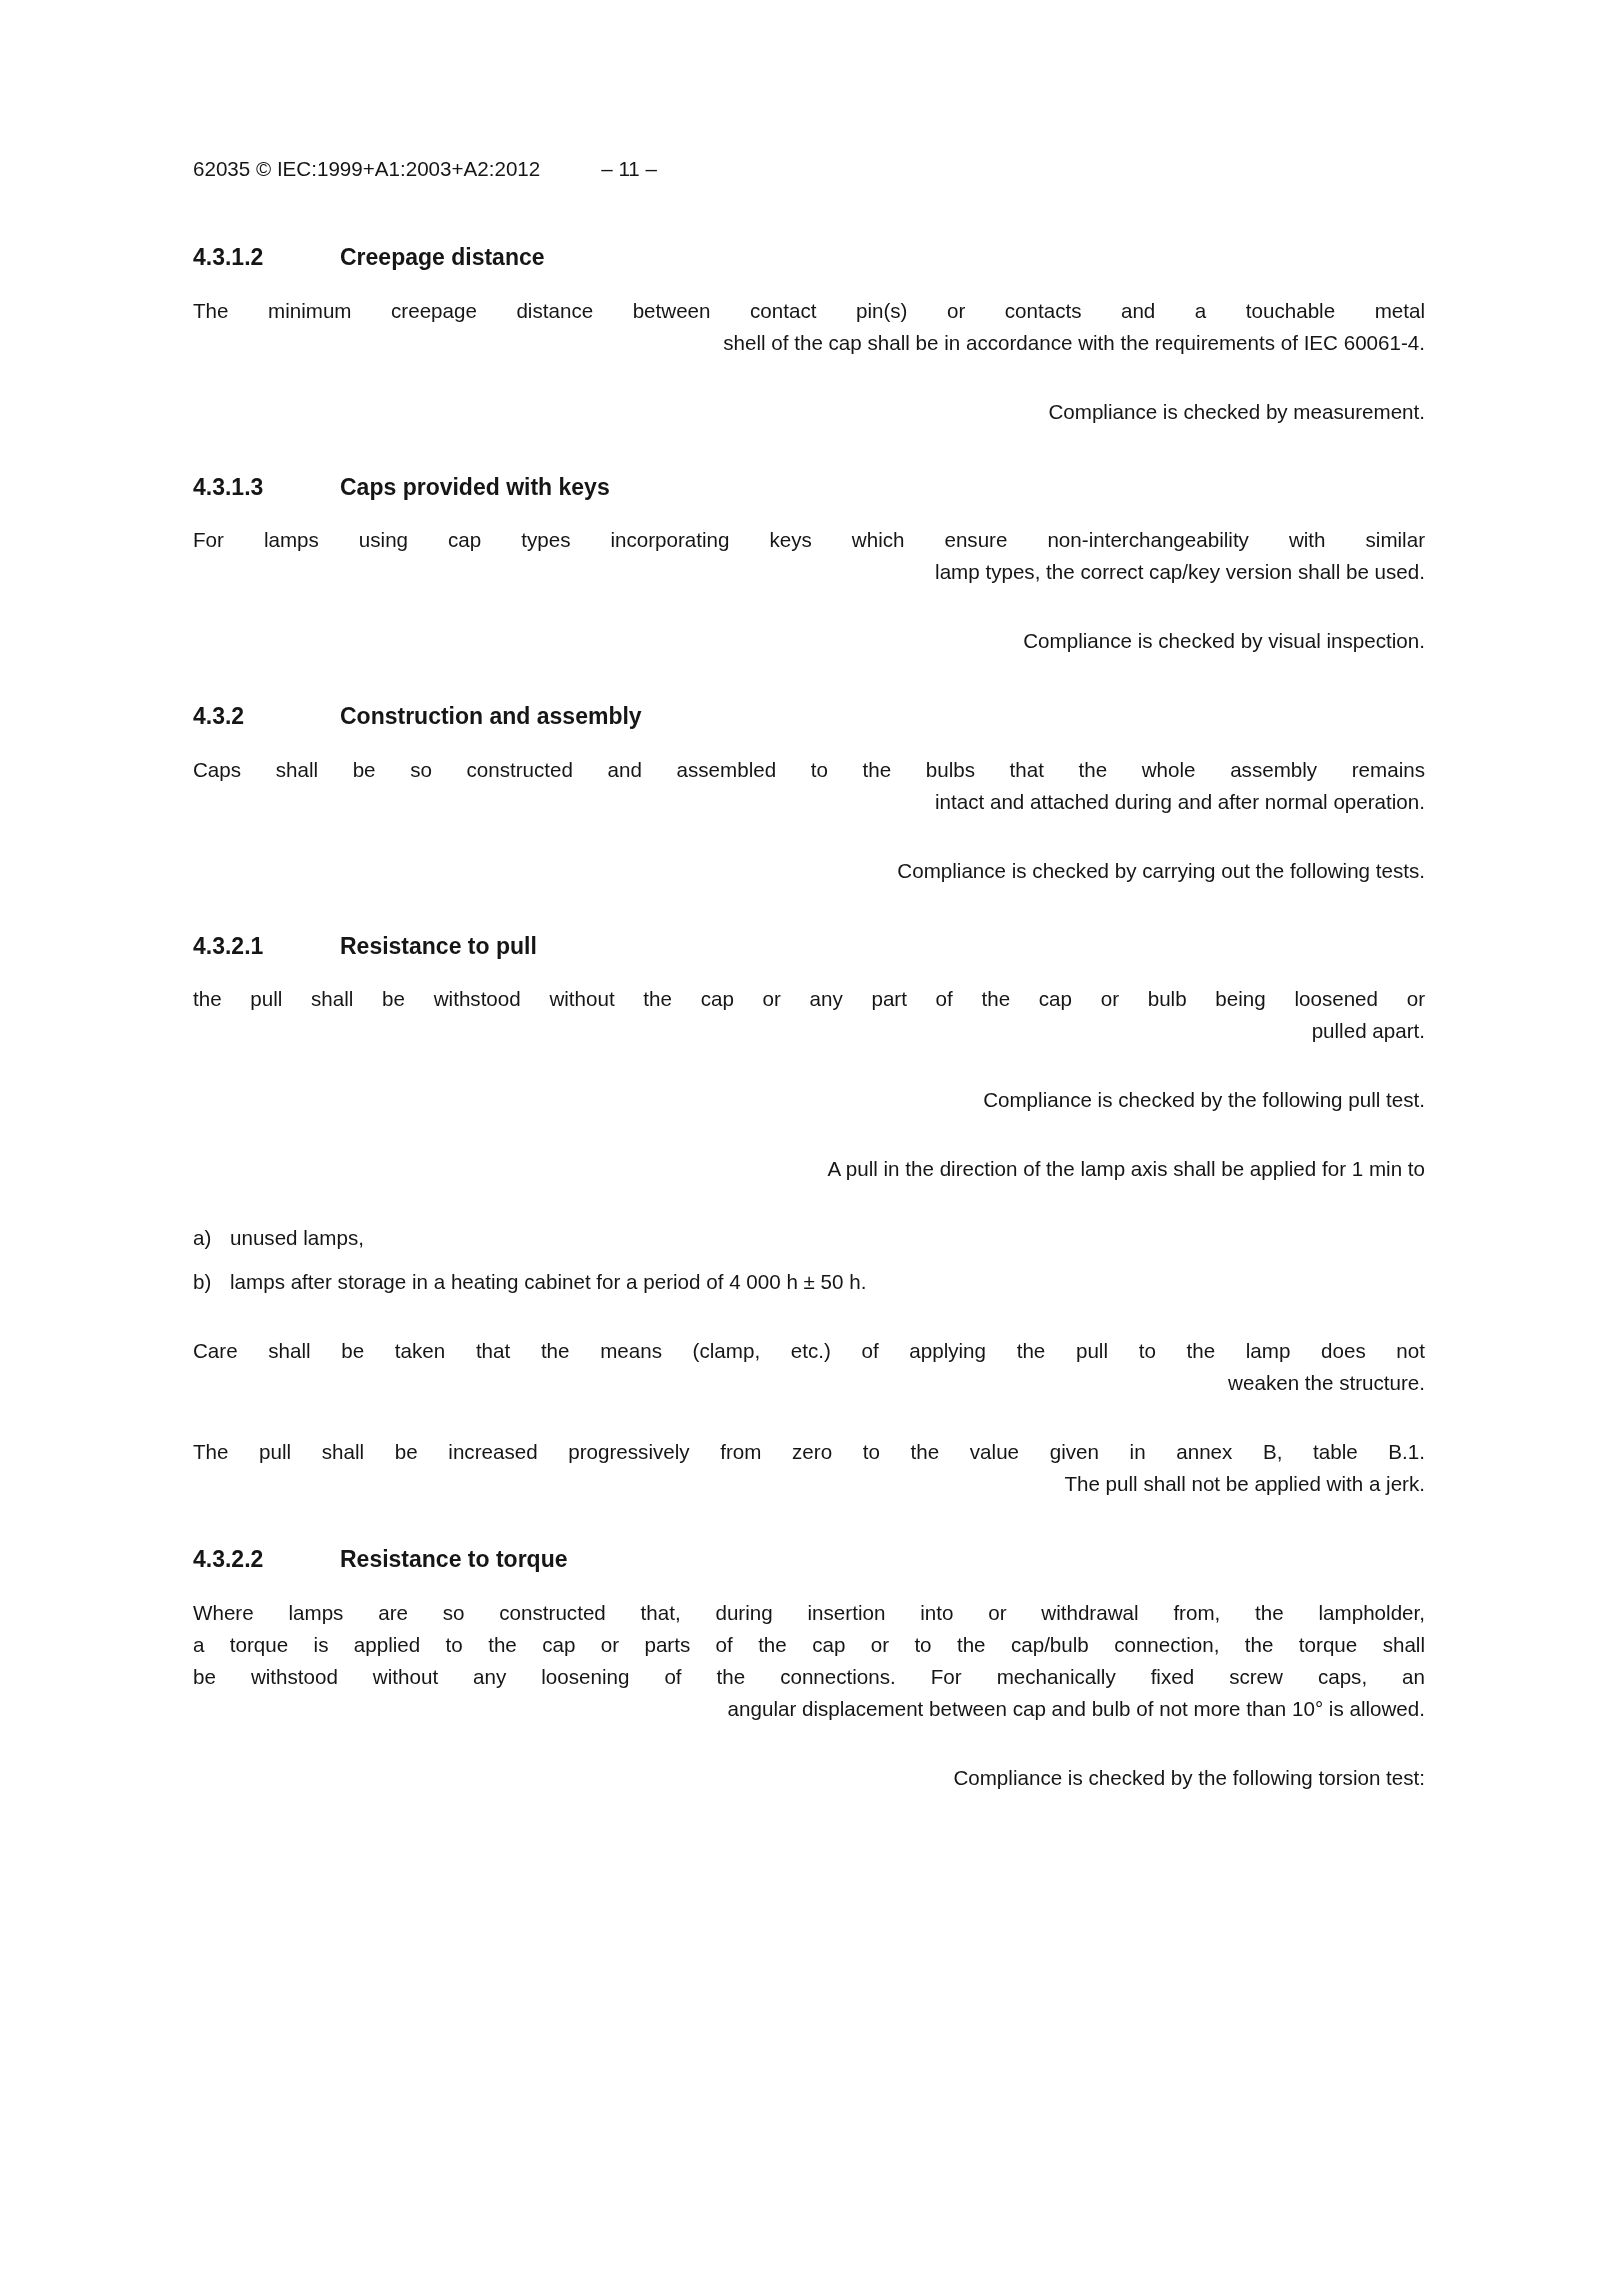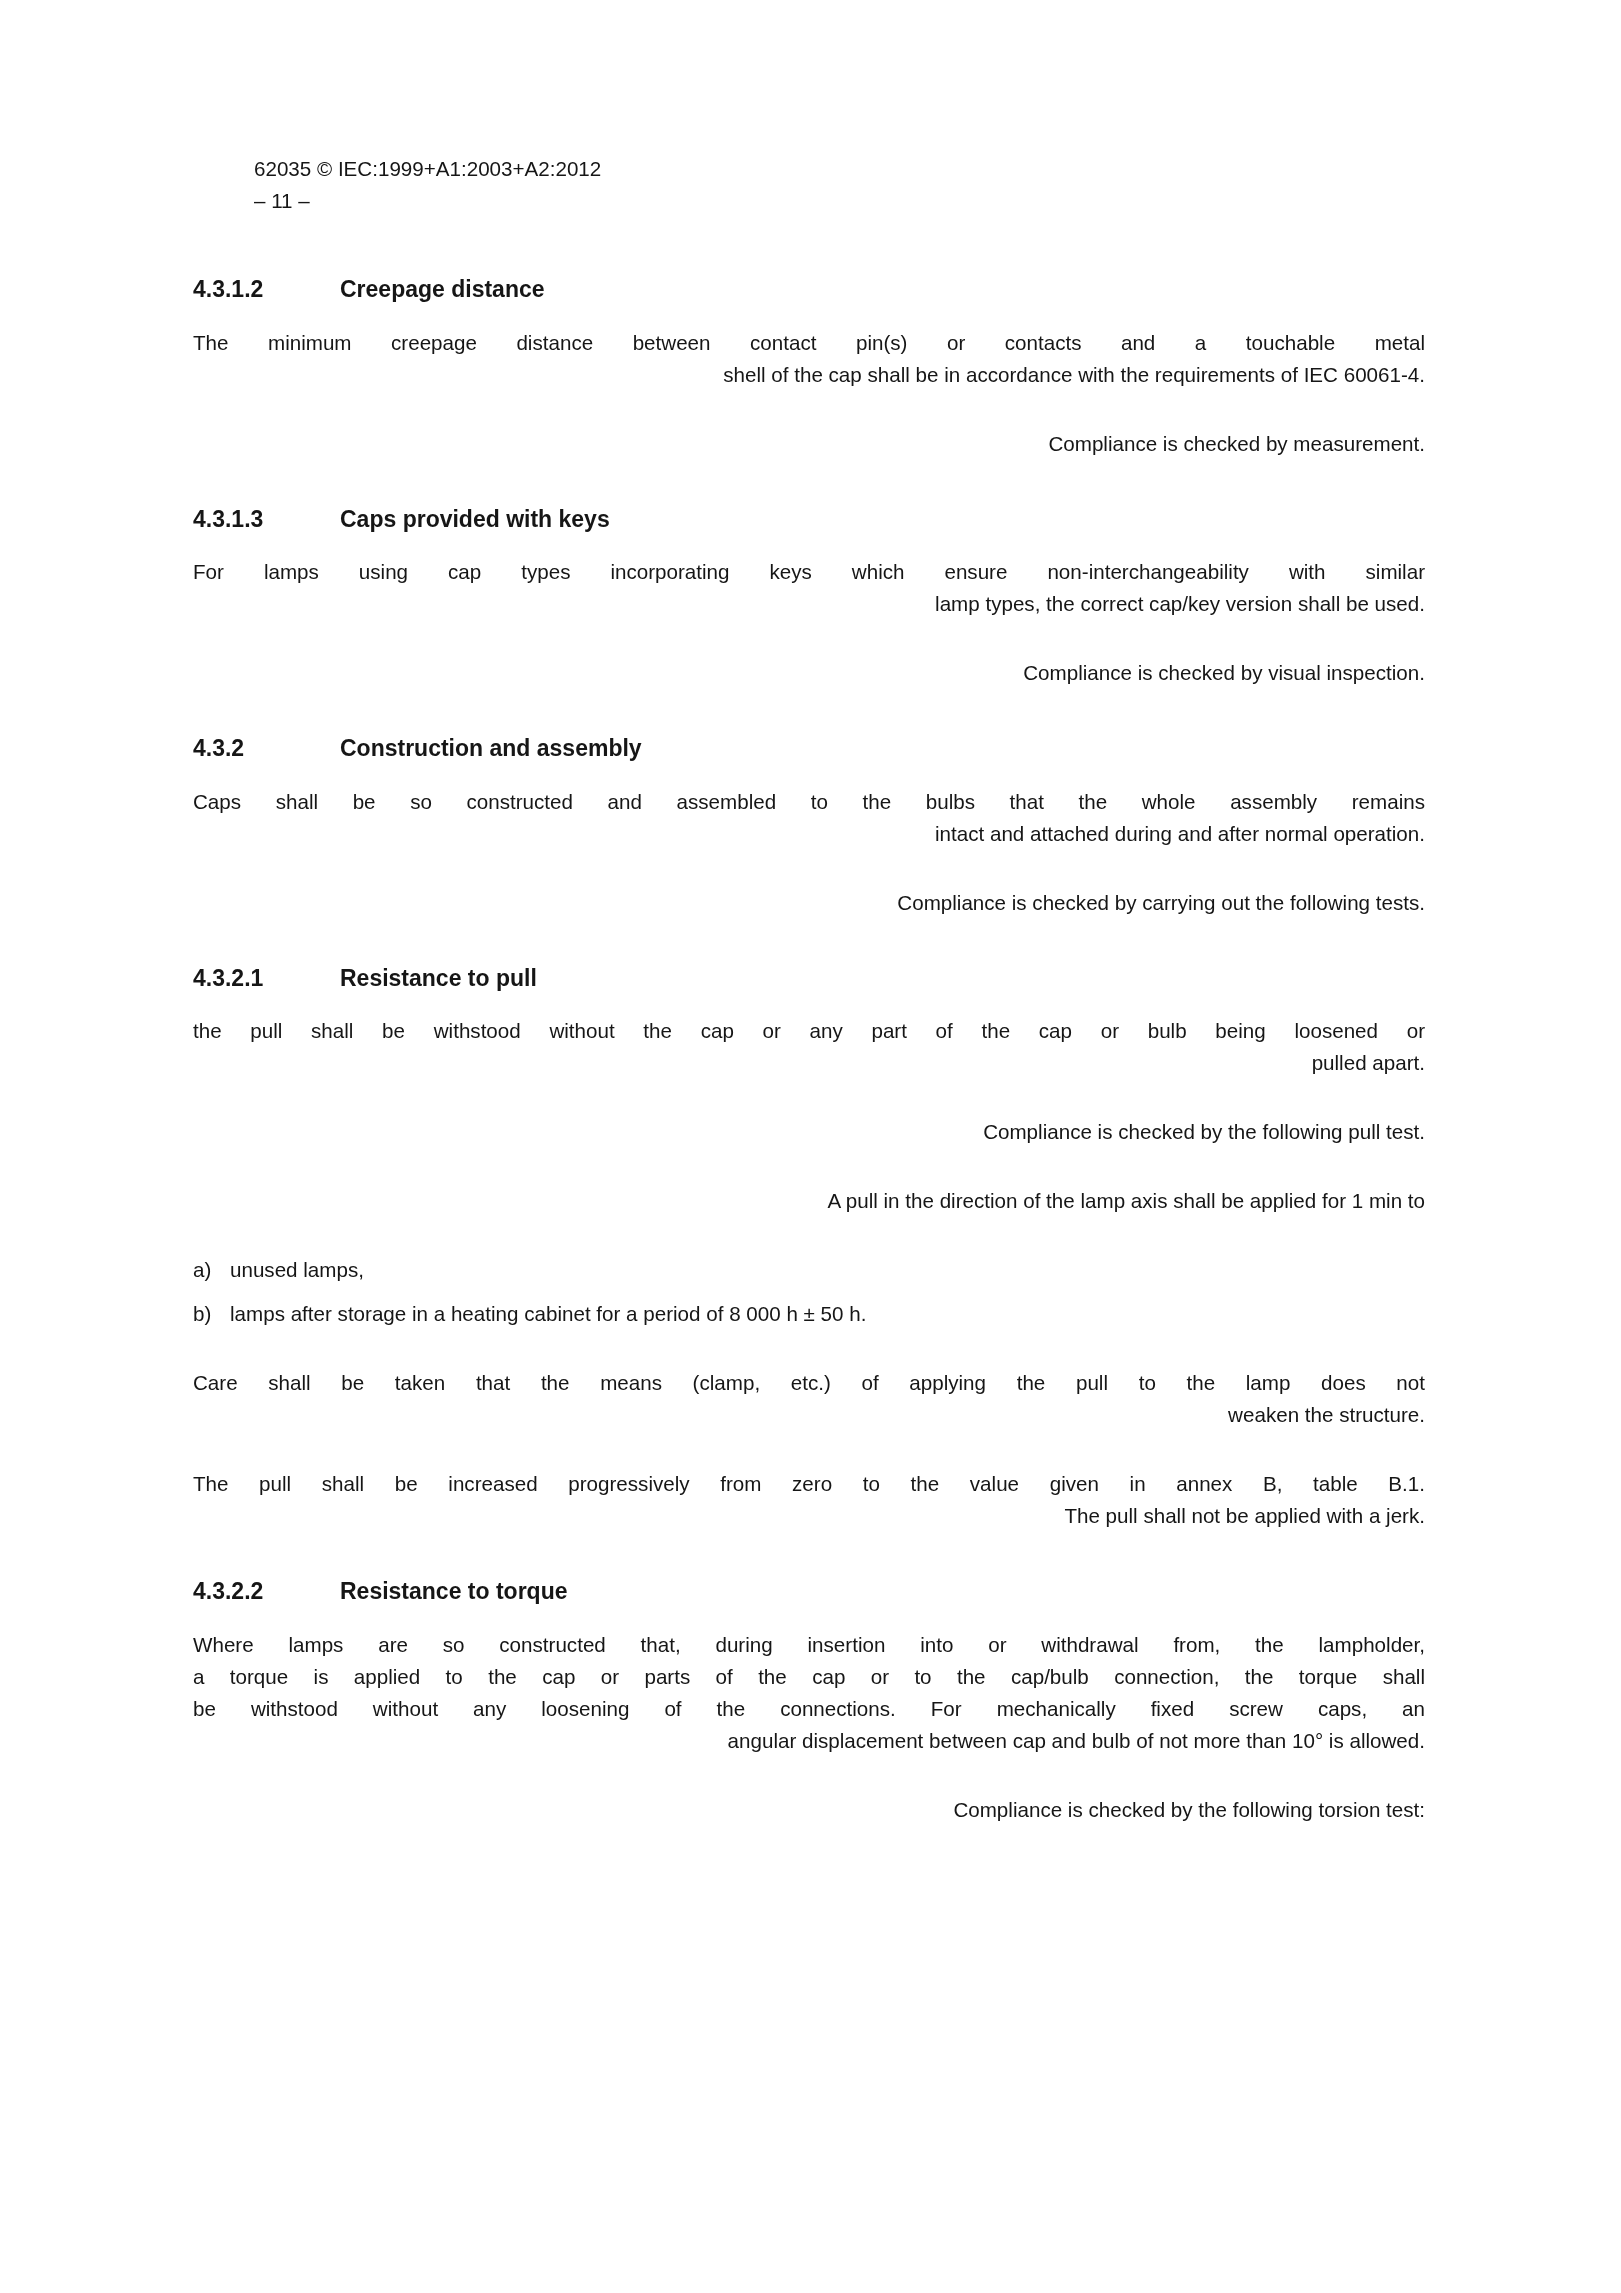--- a/index.html
+++ b/index.html
@@ -18,21 +18,20 @@
     line-height: 32px;
     box-sizing: border-box;
     padding: 153px 196px 0 193px;
     overflow: hidden;
   }
   .doc-header {
     display: flex;
     align-items: baseline;
     white-space: nowrap;
     margin: 0 0 56px 0;
-    flex-direction: column;
   }
   .doc-header .page-num {
     margin-left: 61px;
   }
   .heading {
     font-weight: 700;
     font-size: 23px;
     margin: 43px 0 21.6px 0;
     white-space: nowrap;
   }
@@ -111,21 +110,21 @@
       <div class="para">
         <div class="line">A pull in the direction of the lamp axis shall be applied for 1 min to</div>
       </div>
       <div class="list">
         <div class="list-item">
           <span class="list-marker">a)</span>
           <span class="list-text">unused lamps,</span>
         </div>
         <div class="list-item">
           <span class="list-marker">b)</span>
-          <span class="list-text">lamps after storage in a heating cabinet for a period of 8 000 h ± 50 h.</span>
+          <span class="list-text">lamps after storage in a heating cabinet for a period of 4 000 h ± 50 h.</span>
         </div>
       </div>
       <div class="para">
         <div class="line full">Care shall be taken that the means (clamp, etc.) of applying the pull to the lamp does not</div>
         <div class="line">weaken the structure.</div>
       </div>
       <div class="para">
         <div class="line full">The pull shall be increased progressively from zero to the value given in annex B, table B.1.</div>
         <div class="line">The pull shall not be applied with a jerk.</div>
       </div>

